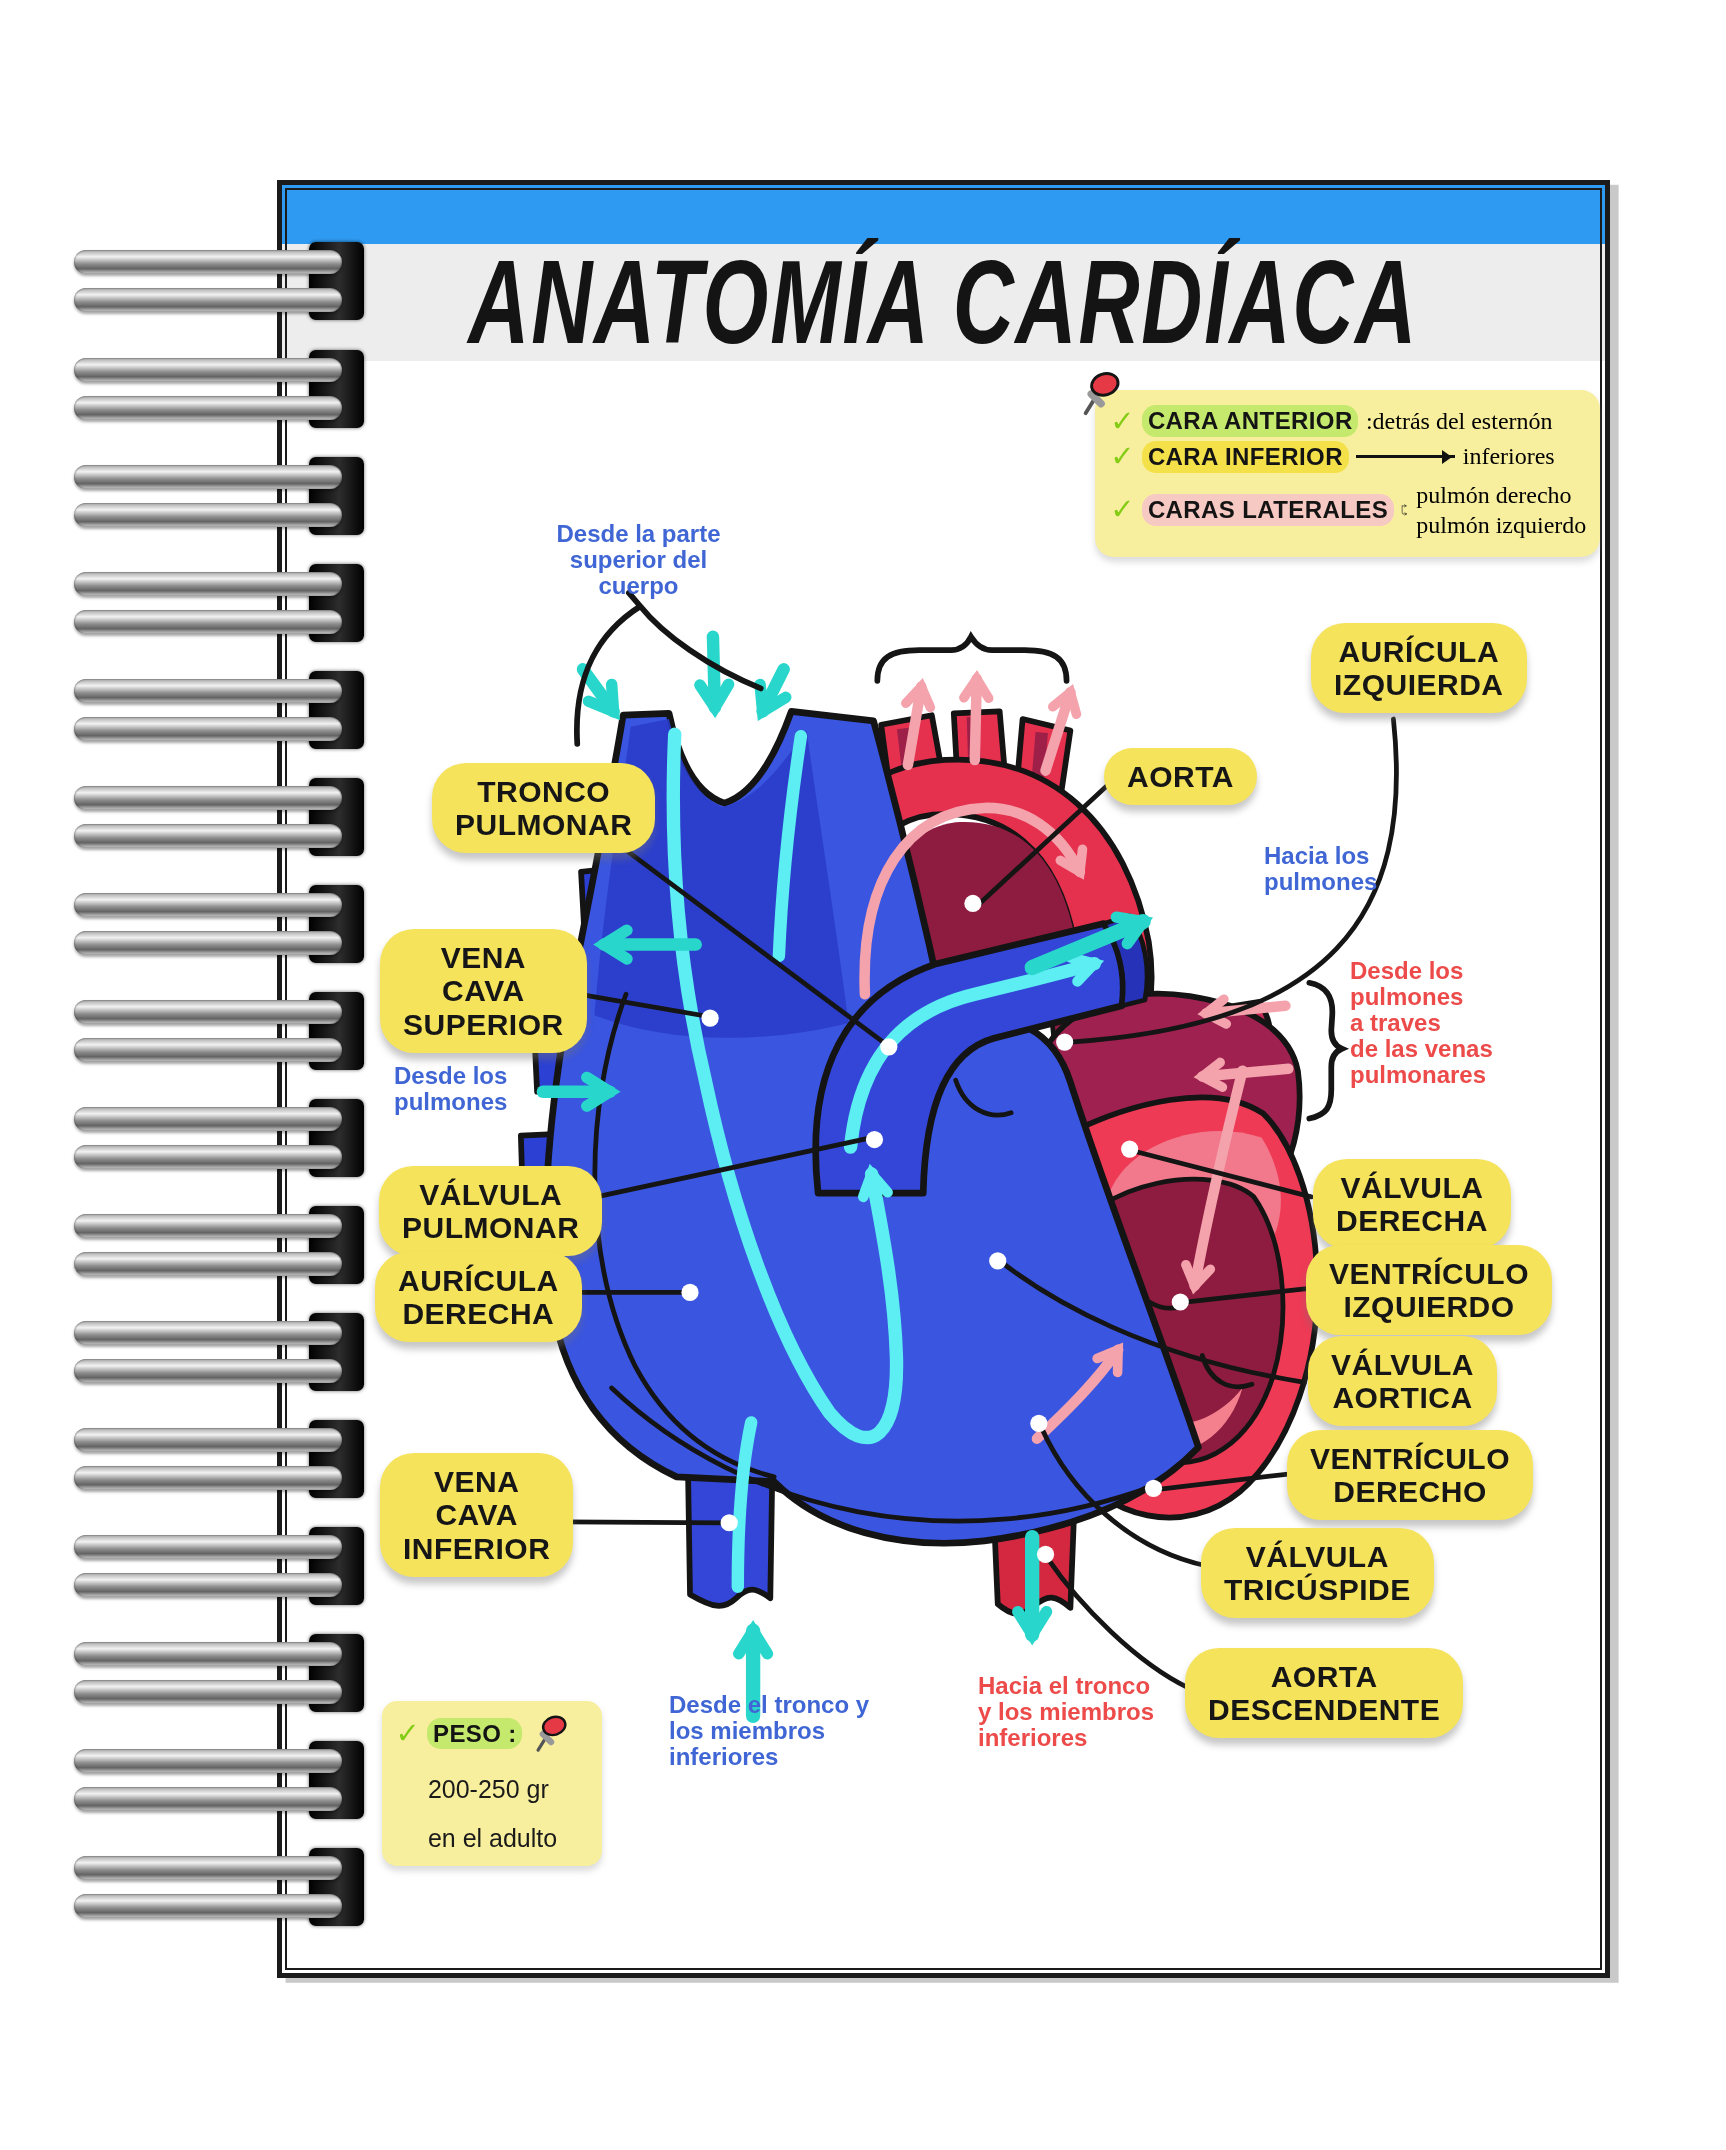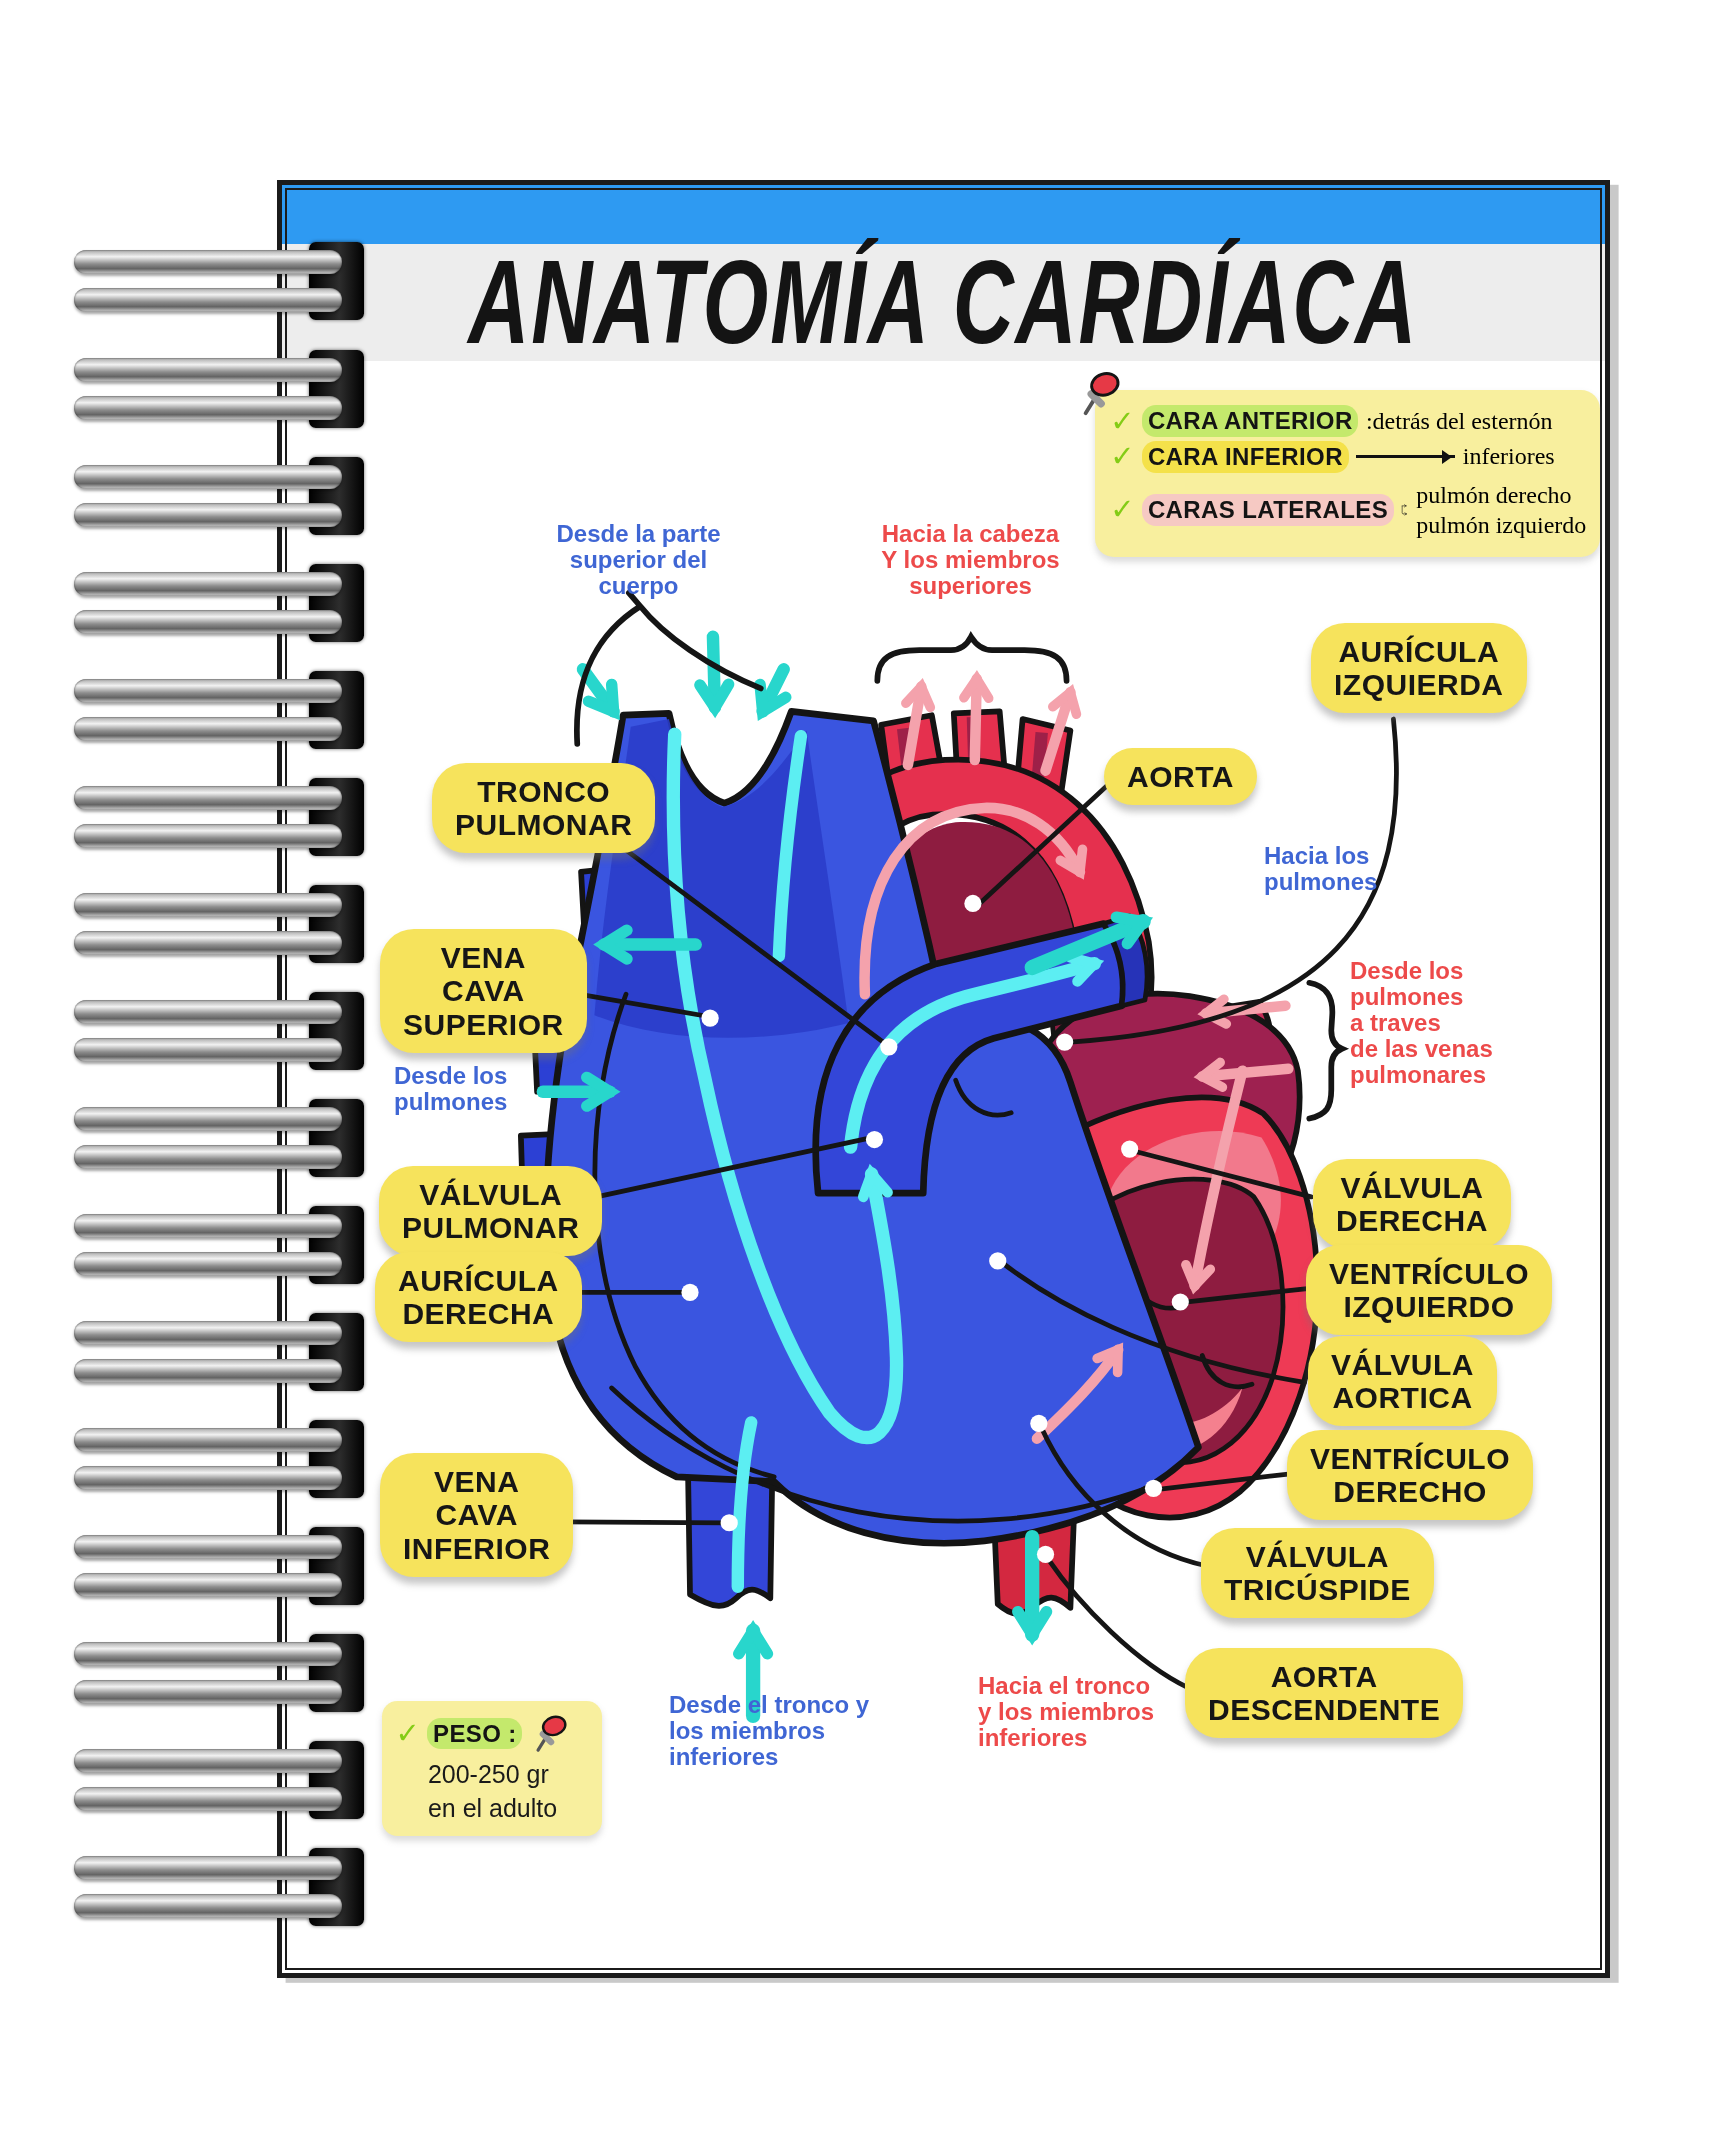--- a/index.html
+++ b/index.html
@@ -52,21 +52,21 @@
   .hl-pink{background:var(--hl-pink,#f6c9c3);}
   .desc{font-size:24px;font-weight:500;color:#000000;white-space:nowrap;font-family:Liberation Serif, serif;}
   .arrow-line{display:inline-block;position:relative;width:99px;height:2.9px;background:#111;flex:0 0 auto;}
   .arrow-line::after{content:"";position:absolute;right:-3.8px;top:-5.7px;border:7.6px solid transparent;border-left:10.5px solid #111;}
   .desc-col .desc{line-height:1.25;}
   .pin{position:absolute;z-index:4;}
 
   .peso{position:absolute;left:382px;top:1701px;width:195px;background:var(--note-yellow,#f8ef9e);
         border-radius:15.3px;padding:11.5px 11.5px 13.4px 13.4px;z-index:3;box-shadow:0 4.8px 6.7px rgba(140,140,140,.3);}
   .peso .peso-row{display:flex;align-items:center;gap:7.6px;}
-  .peso .line{font-size:25px;font-weight:500;color:#1a1a1a;margin-top:5px;padding-left:32.5px;}
+  .peso .line{font-size:25px;font-weight:500;color:#1a1a1a;margin-top:20px;padding-left:32.5px;}
 </style>
 </head>
 <body>
 
 <div id="canvas">
 
   <div class="page">
     <div class="header"></div>
     <div class="titlebar">
       <div class="title">ANATOMÍA CARDÍACA</div>
@@ -301,25 +301,20 @@
   <div class="bubble" style="left:1185px;top:1648px">
     <span>AORTA</span>
     <span>DESCENDENTE</span>
   </div>
 
   <div class="note blue center" style="left:524px;top:521px;width:229px">
     <span>Desde la parte</span>
     <span>superior del</span>
     <span>cuerpo</span>
   </div>
-  <div class="note red center" style="left:856px;top:521px;width:229px">
-    <span>Hacia la cabeza</span>
-    <span>Y los miembros</span>
-    <span>superiores</span>
-  </div>
   <div class="note blue" style="left:394px;top:1063px">
     <span>Desde los</span>
     <span>pulmones</span>
   </div>
   <div class="note blue" style="left:1264px;top:843px">
     <span>Hacia los</span>
     <span>pulmones</span>
   </div>
   <div class="note red" style="left:1350px;top:958px">
     <span>Desde los</span>

